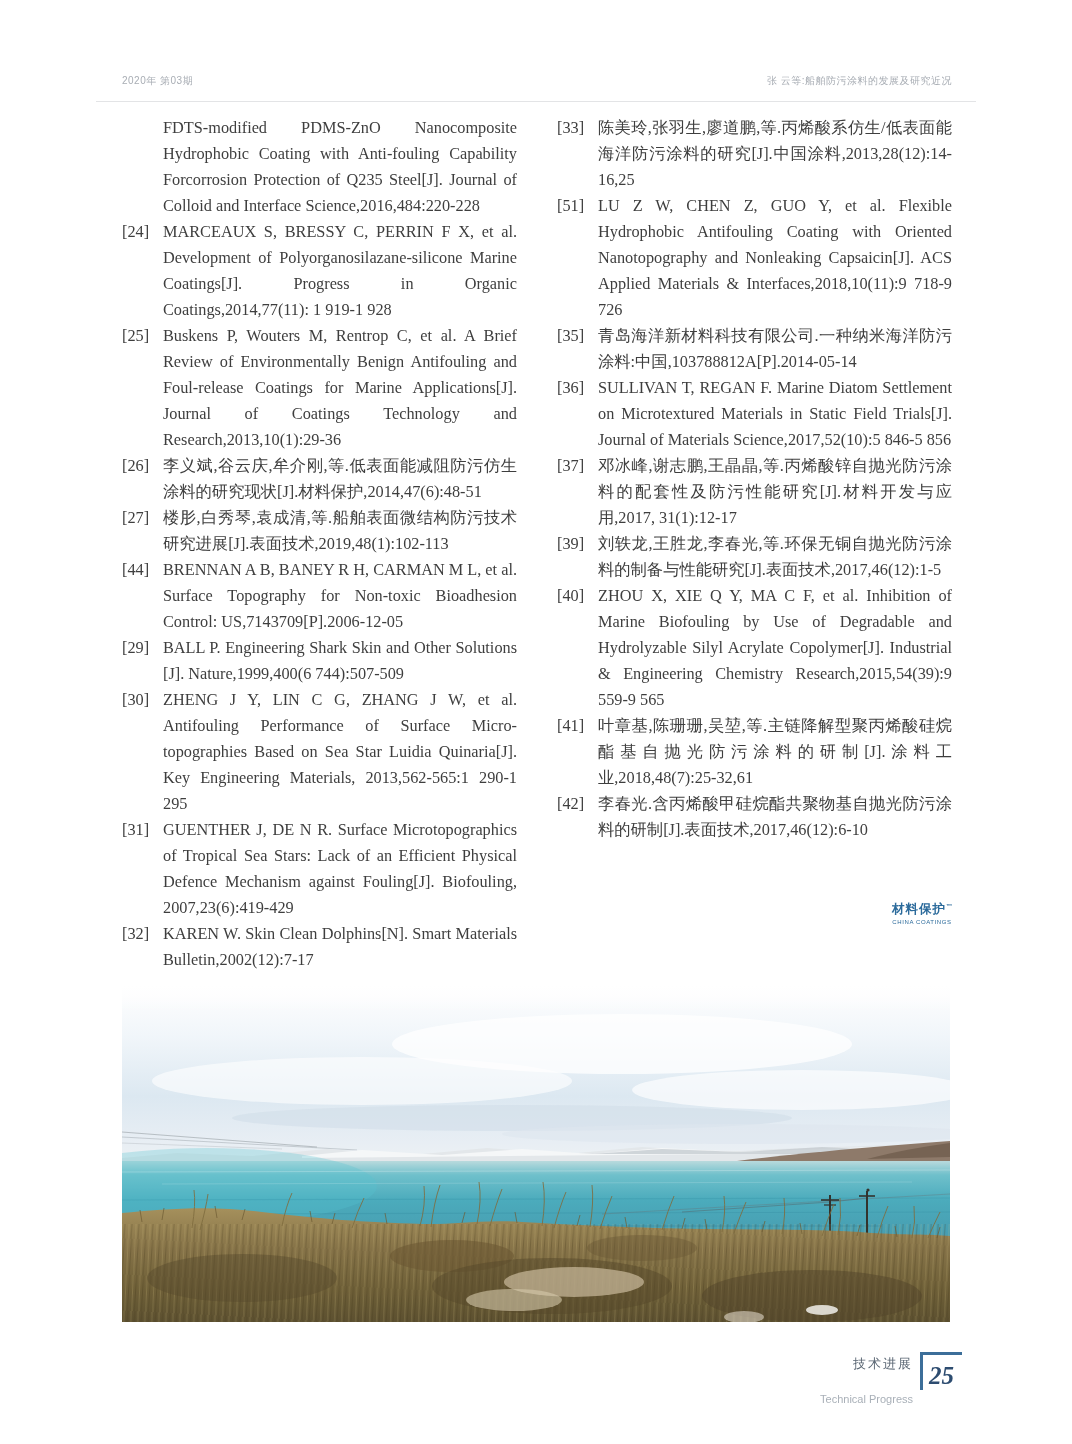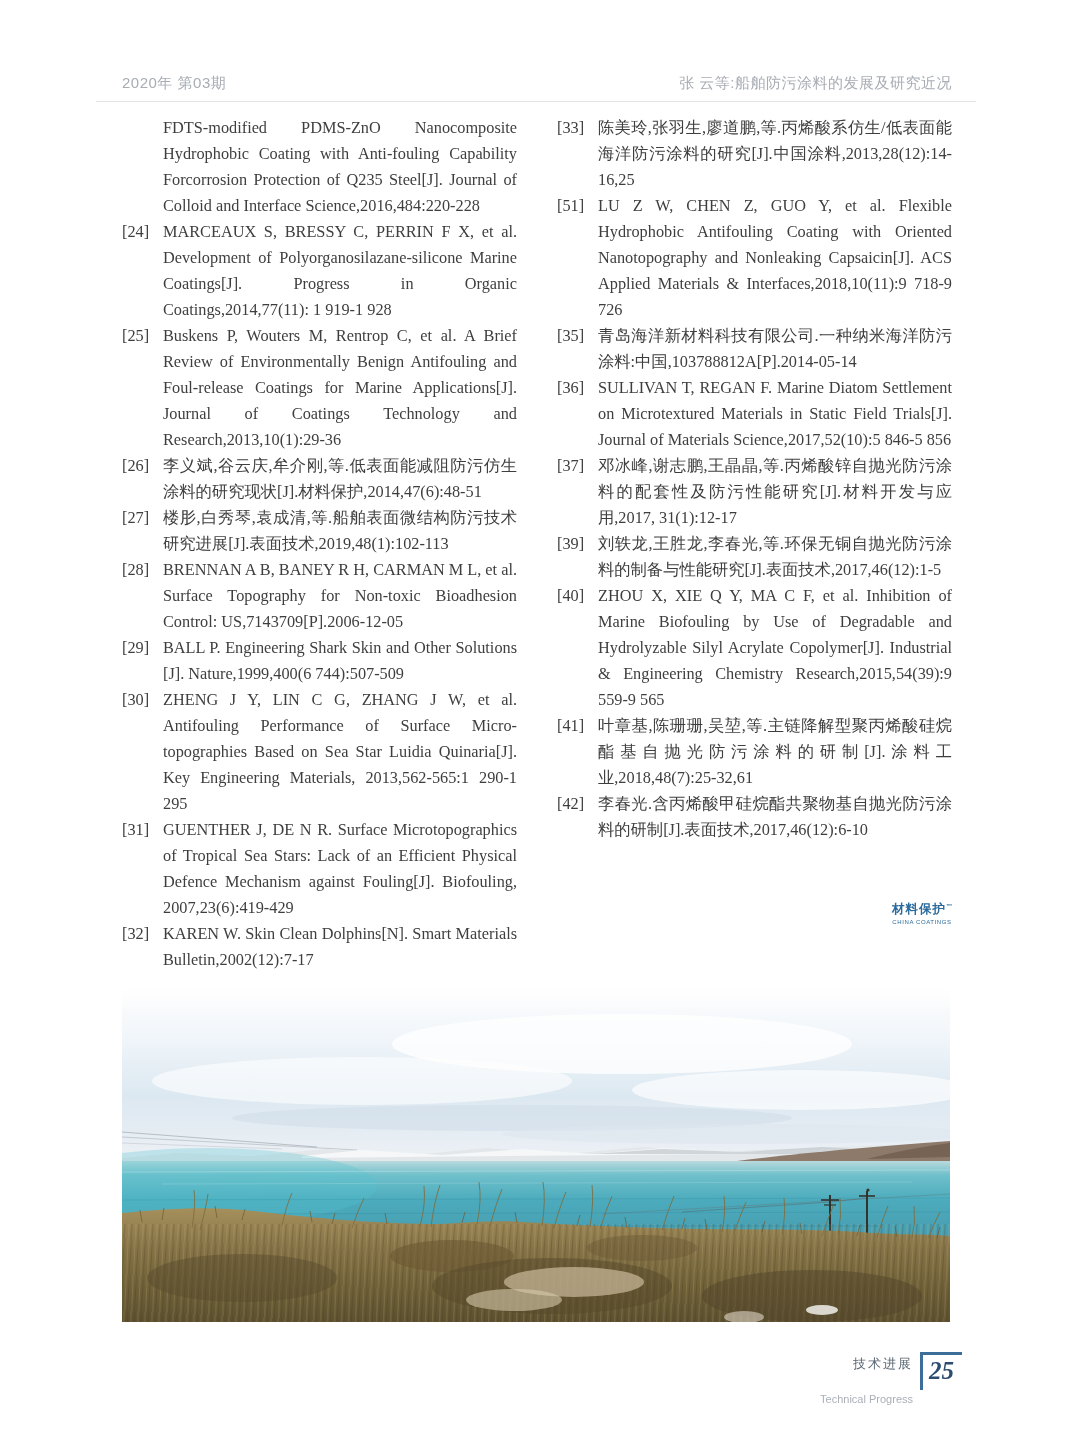--- a/index.html
+++ b/index.html
@@ -1,21 +1,21 @@
 <!DOCTYPE html>
 <html><head>
 <meta charset="utf-8">
 <style>
   html,body{margin:0;padding:0;background:#ffffff;}
   .page{position:relative;width:1072px;height:1444px;background:#ffffff;overflow:hidden;
         font-family:"Liberation Serif",serif;color:#3e3e3e;}
 
   
   .hdr{position:absolute;left:122px;right:120px;top:74px;display:flex;justify-content:space-between;
-       font-family:"Liberation Sans",sans-serif;font-size:15px;color:#a8adb4;letter-spacing:.5px;}
+       font-family:"Liberation Sans",sans-serif;font-size:10px;color:#a8adb4;letter-spacing:.5px;}
   .hdr-rule{position:absolute;left:96px;top:101px;width:880px;height:1px;background:#e3e4e6;}
 
   
   .columns{position:absolute;left:122px;top:115px;width:830px;display:flex;gap:40px;}
   .col{width:402px;}
   .ref{display:flex;font-size:16.3px;line-height:26px;color:#3e3e3e;}
   .ref-num{flex:0 0 41px;}
   .ref-text{flex:1;text-align:justify;}
 
   
@@ -29,21 +29,21 @@
   .photo{position:absolute;left:122px;top:986px;width:828px;height:336px;overflow:hidden;}
   .photo svg{display:block;width:100%;height:100%;}
 
   
   .footer{position:absolute;right:110px;top:1352px;display:flex;align-items:flex-start;
           font-family:"Liberation Sans",sans-serif;}
   .footer-labels{text-align:right;margin-right:7px;margin-top:3px;}
   .footer-cn{font-size:13px;color:#5a6673;letter-spacing:2px;}
   .footer-en{font-size:11px;color:#a9b0b8;margin-top:20px;}
   .pageno-box{width:33px;height:33px;border-top:3px solid #3c6e99;border-left:3px solid #3c6e99;
-              display:flex;align-items:flex-start;padding:2px 0 0 6px;}
+              display:flex;align-items:flex-end;padding:2px 0 0 6px;}
   .pageno{font-family:"Liberation Serif",serif;font-style:italic;font-weight:bold;
           font-size:25px;color:#2d4c70;}
 </style>
 </head>
 <body>
 
 <div class="page">
 
   <div class="hdr">
     <span>2020年 第03期</span>
@@ -72,21 +72,21 @@
       <span class="ref-num">[26]</span>
       <span class="ref-text">李义斌,谷云庆,牟介刚,等.低表面能减阻防污仿生涂料的研究现状[J].材料保护,2014,47(6):48-51</span>
     </div>
 
     <div class="ref">
       <span class="ref-num">[27]</span>
       <span class="ref-text">楼肜,白秀琴,袁成清,等.船舶表面微结构防污技术研究进展[J].表面技术,2019,48(1):102-113</span>
     </div>
 
     <div class="ref">
-      <span class="ref-num">[28]</span>
+      <span class="ref-num">[44]</span>
       <span class="ref-text">BRENNAN A B, BANEY R H, CARMAN M L, et al. Surface Topography for Non-toxic Bioadhesion Control: US,7143709[P].2006-12-05</span>
     </div>
 
     <div class="ref">
       <span class="ref-num">[29]</span>
       <span class="ref-text">BALL P. Engineering Shark Skin and Other Solutions [J]. Nature,1999,400(6 744):507-509</span>
     </div>
 
     <div class="ref">
       <span class="ref-num">[30]</span>

